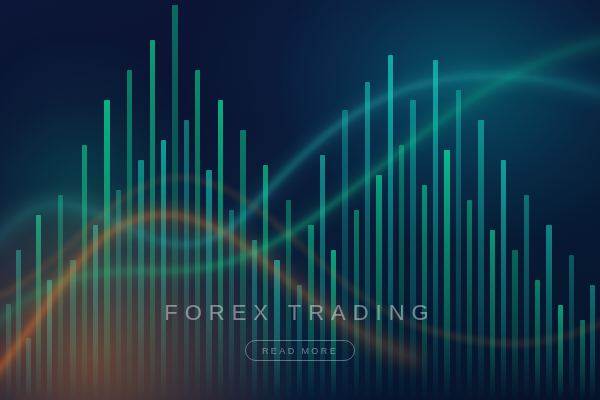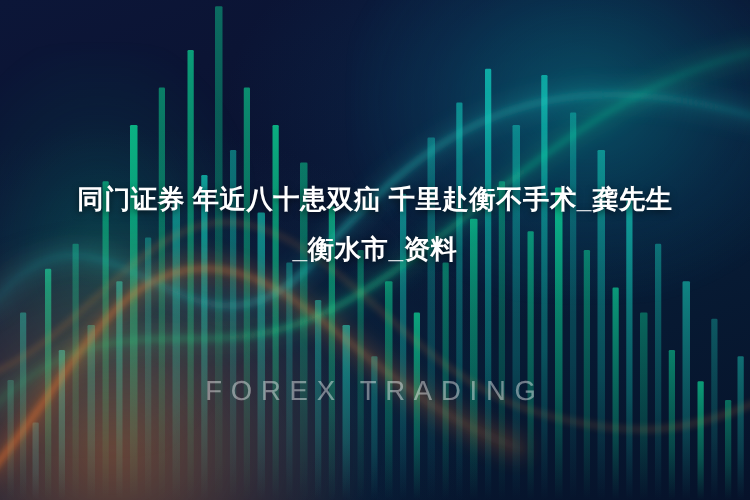--- a/index.html
+++ b/index.html
@@ -165,22 +165,19 @@
     <path d="M-10,380 C60,300 90,210 170,215 C250,220 300,320 420,360" stroke="#ff7a28" stroke-width="12" fill="none" opacity="0.30" filter="url(#blurBig)"></path>
 
     <path d="M-10,250 C80,120 150,320 250,210 C340,110 420,40 610,95" stroke="url(#gTeal)" stroke-width="2.2" fill="none" filter="url(#blurSoft)"></path>
     <path d="M-10,330 C90,230 160,300 260,250 C370,196 460,70 610,40" stroke="url(#gGreen)" stroke-width="2.2" fill="none" filter="url(#blurSoft)"></path>
     <path d="M-10,380 C60,300 90,210 170,215 C250,220 300,320 420,360" stroke="url(#gOrange)" stroke-width="2.6" fill="none" filter="url(#blurSoft)"></path>
     <path d="M-10,300 C70,270 120,160 200,180 C280,200 330,300 430,330 C520,356 560,340 610,320" stroke="#ff9a3c" stroke-width="1.4" fill="none" opacity="0.55" filter="url(#blurSoft)"></path>
   </svg>
 
   <div class="glow-orange"></div>
 
-  <div class="headline">
-    <div>同门证券 年近八十患双疝 千里赴衡不手术_龚先生</div>
-    <div>_衡水市_资料</div>
-  </div>
 
   <div class="watermark">
     <div class="wm-title">FOREX TRADING</div>
+    <div class="readmore">READ MORE</div>
   </div>
 
 </div>
 
 </body></html>

